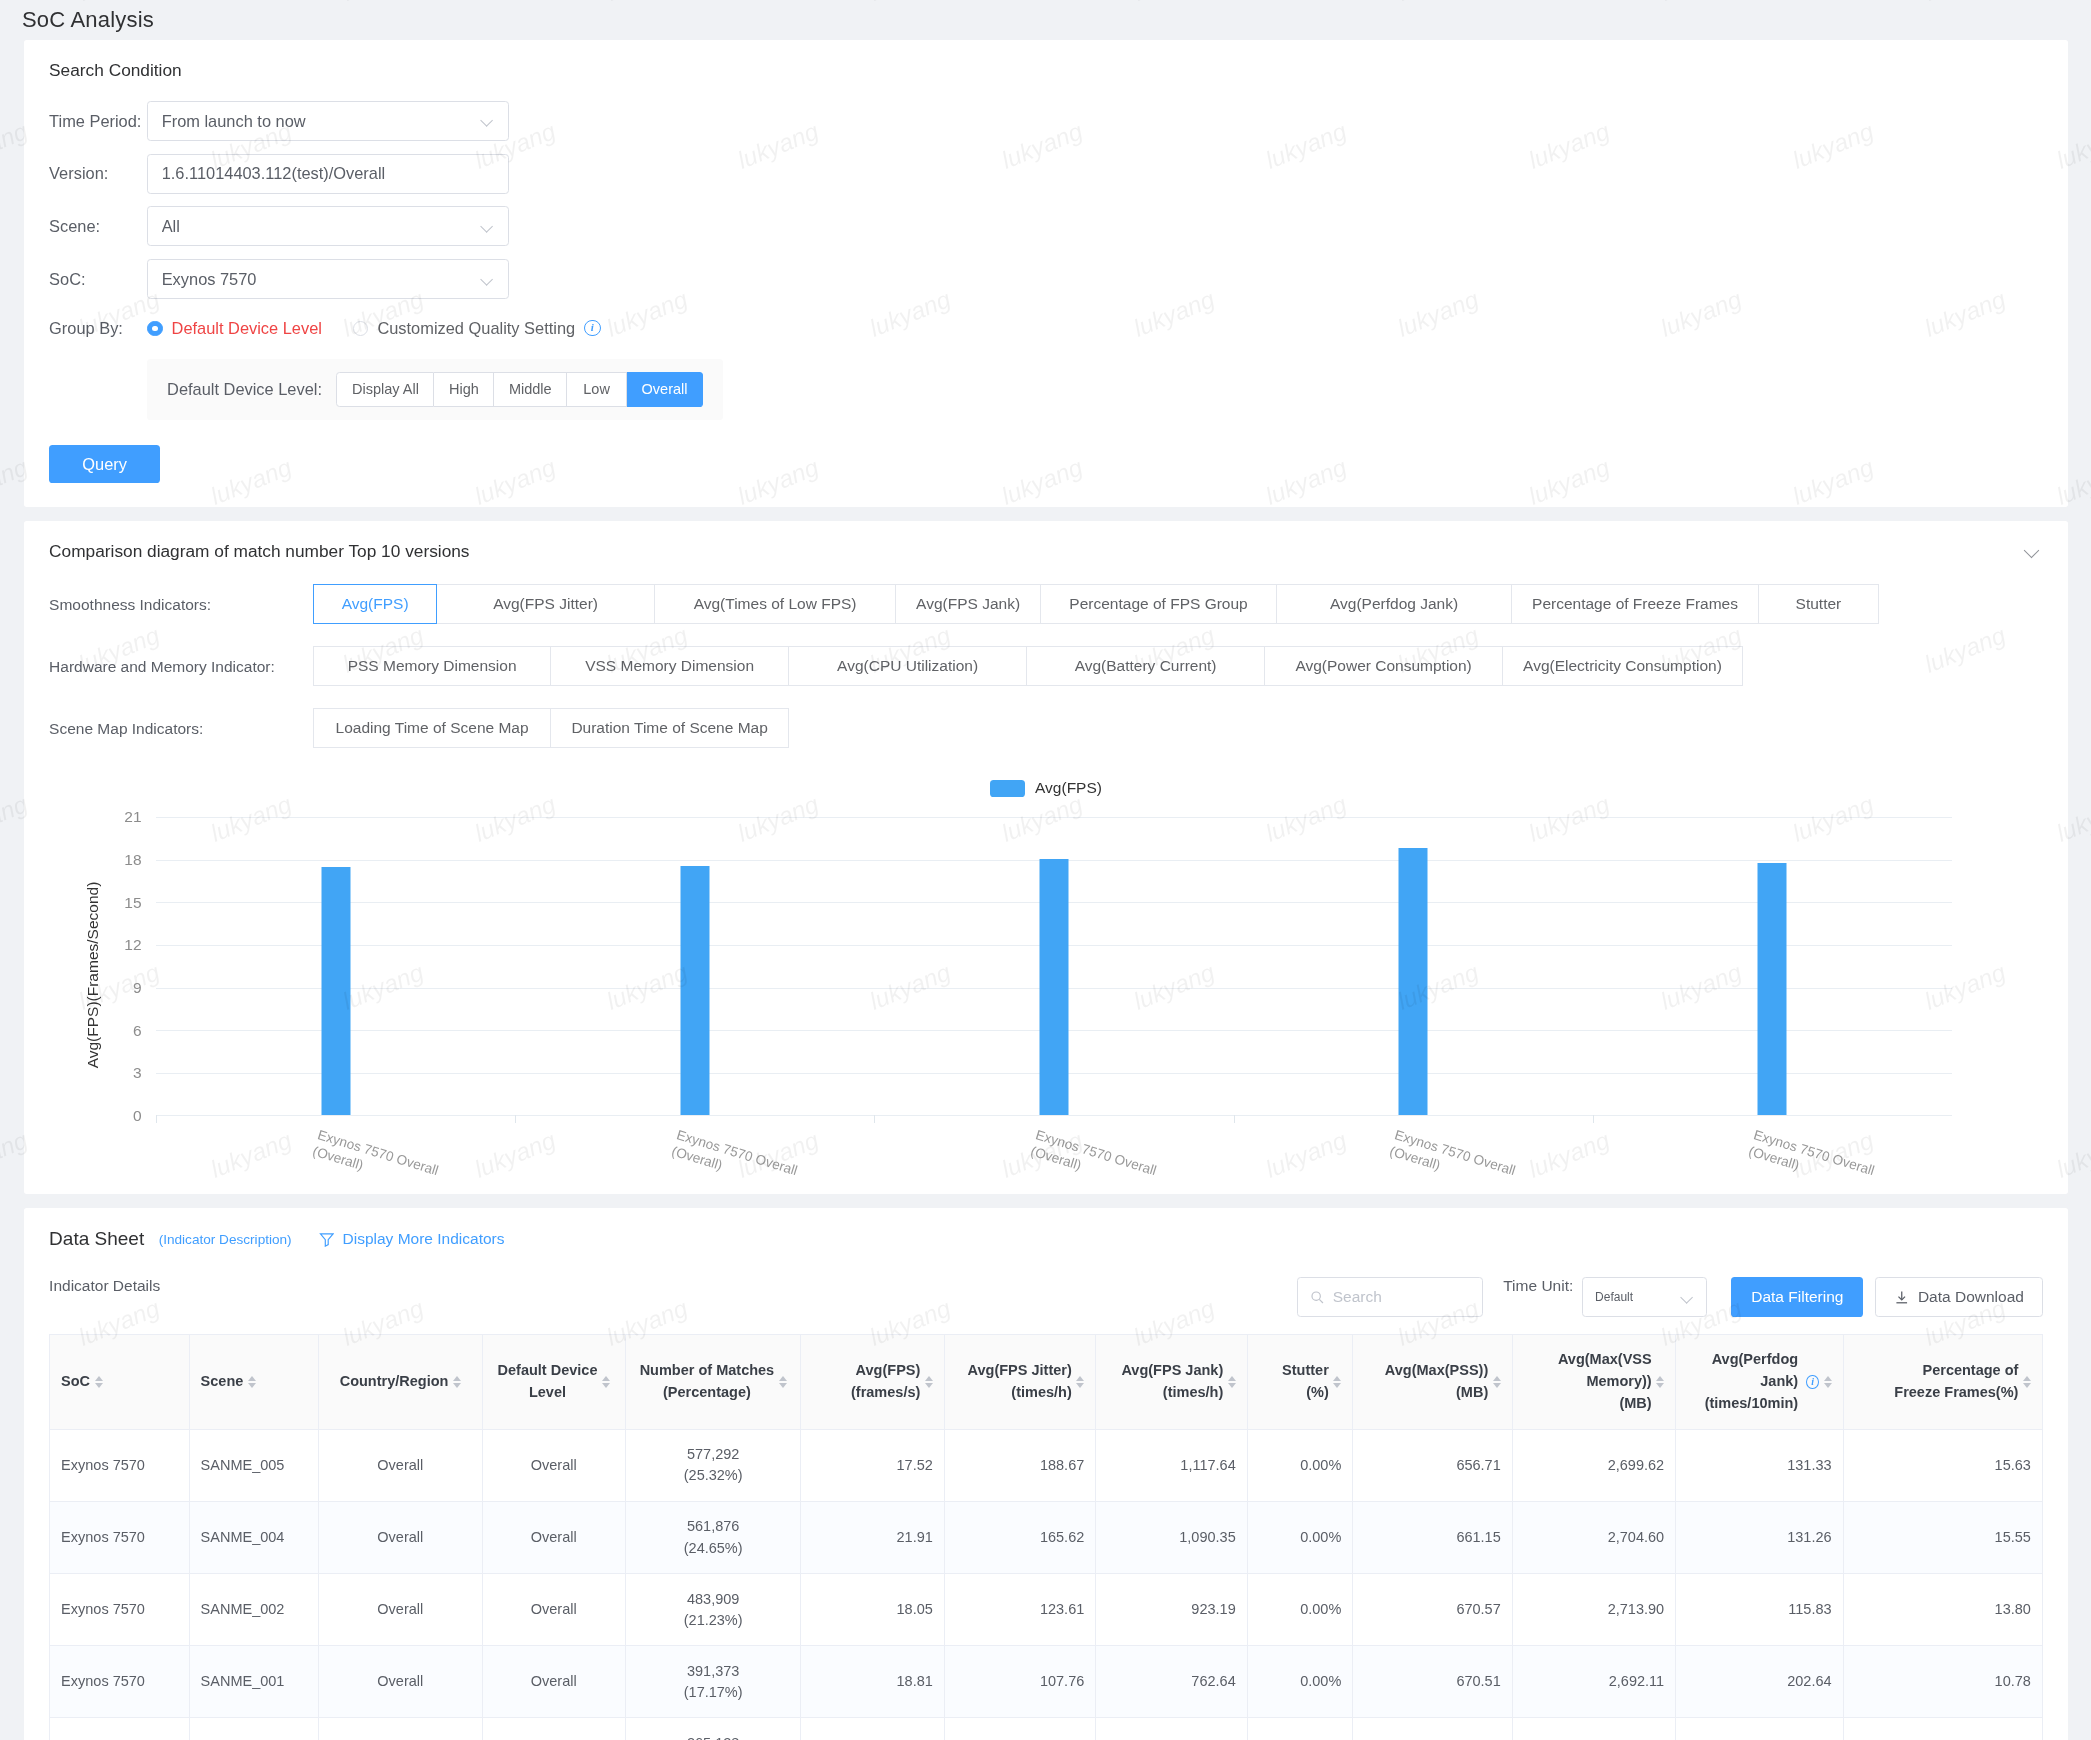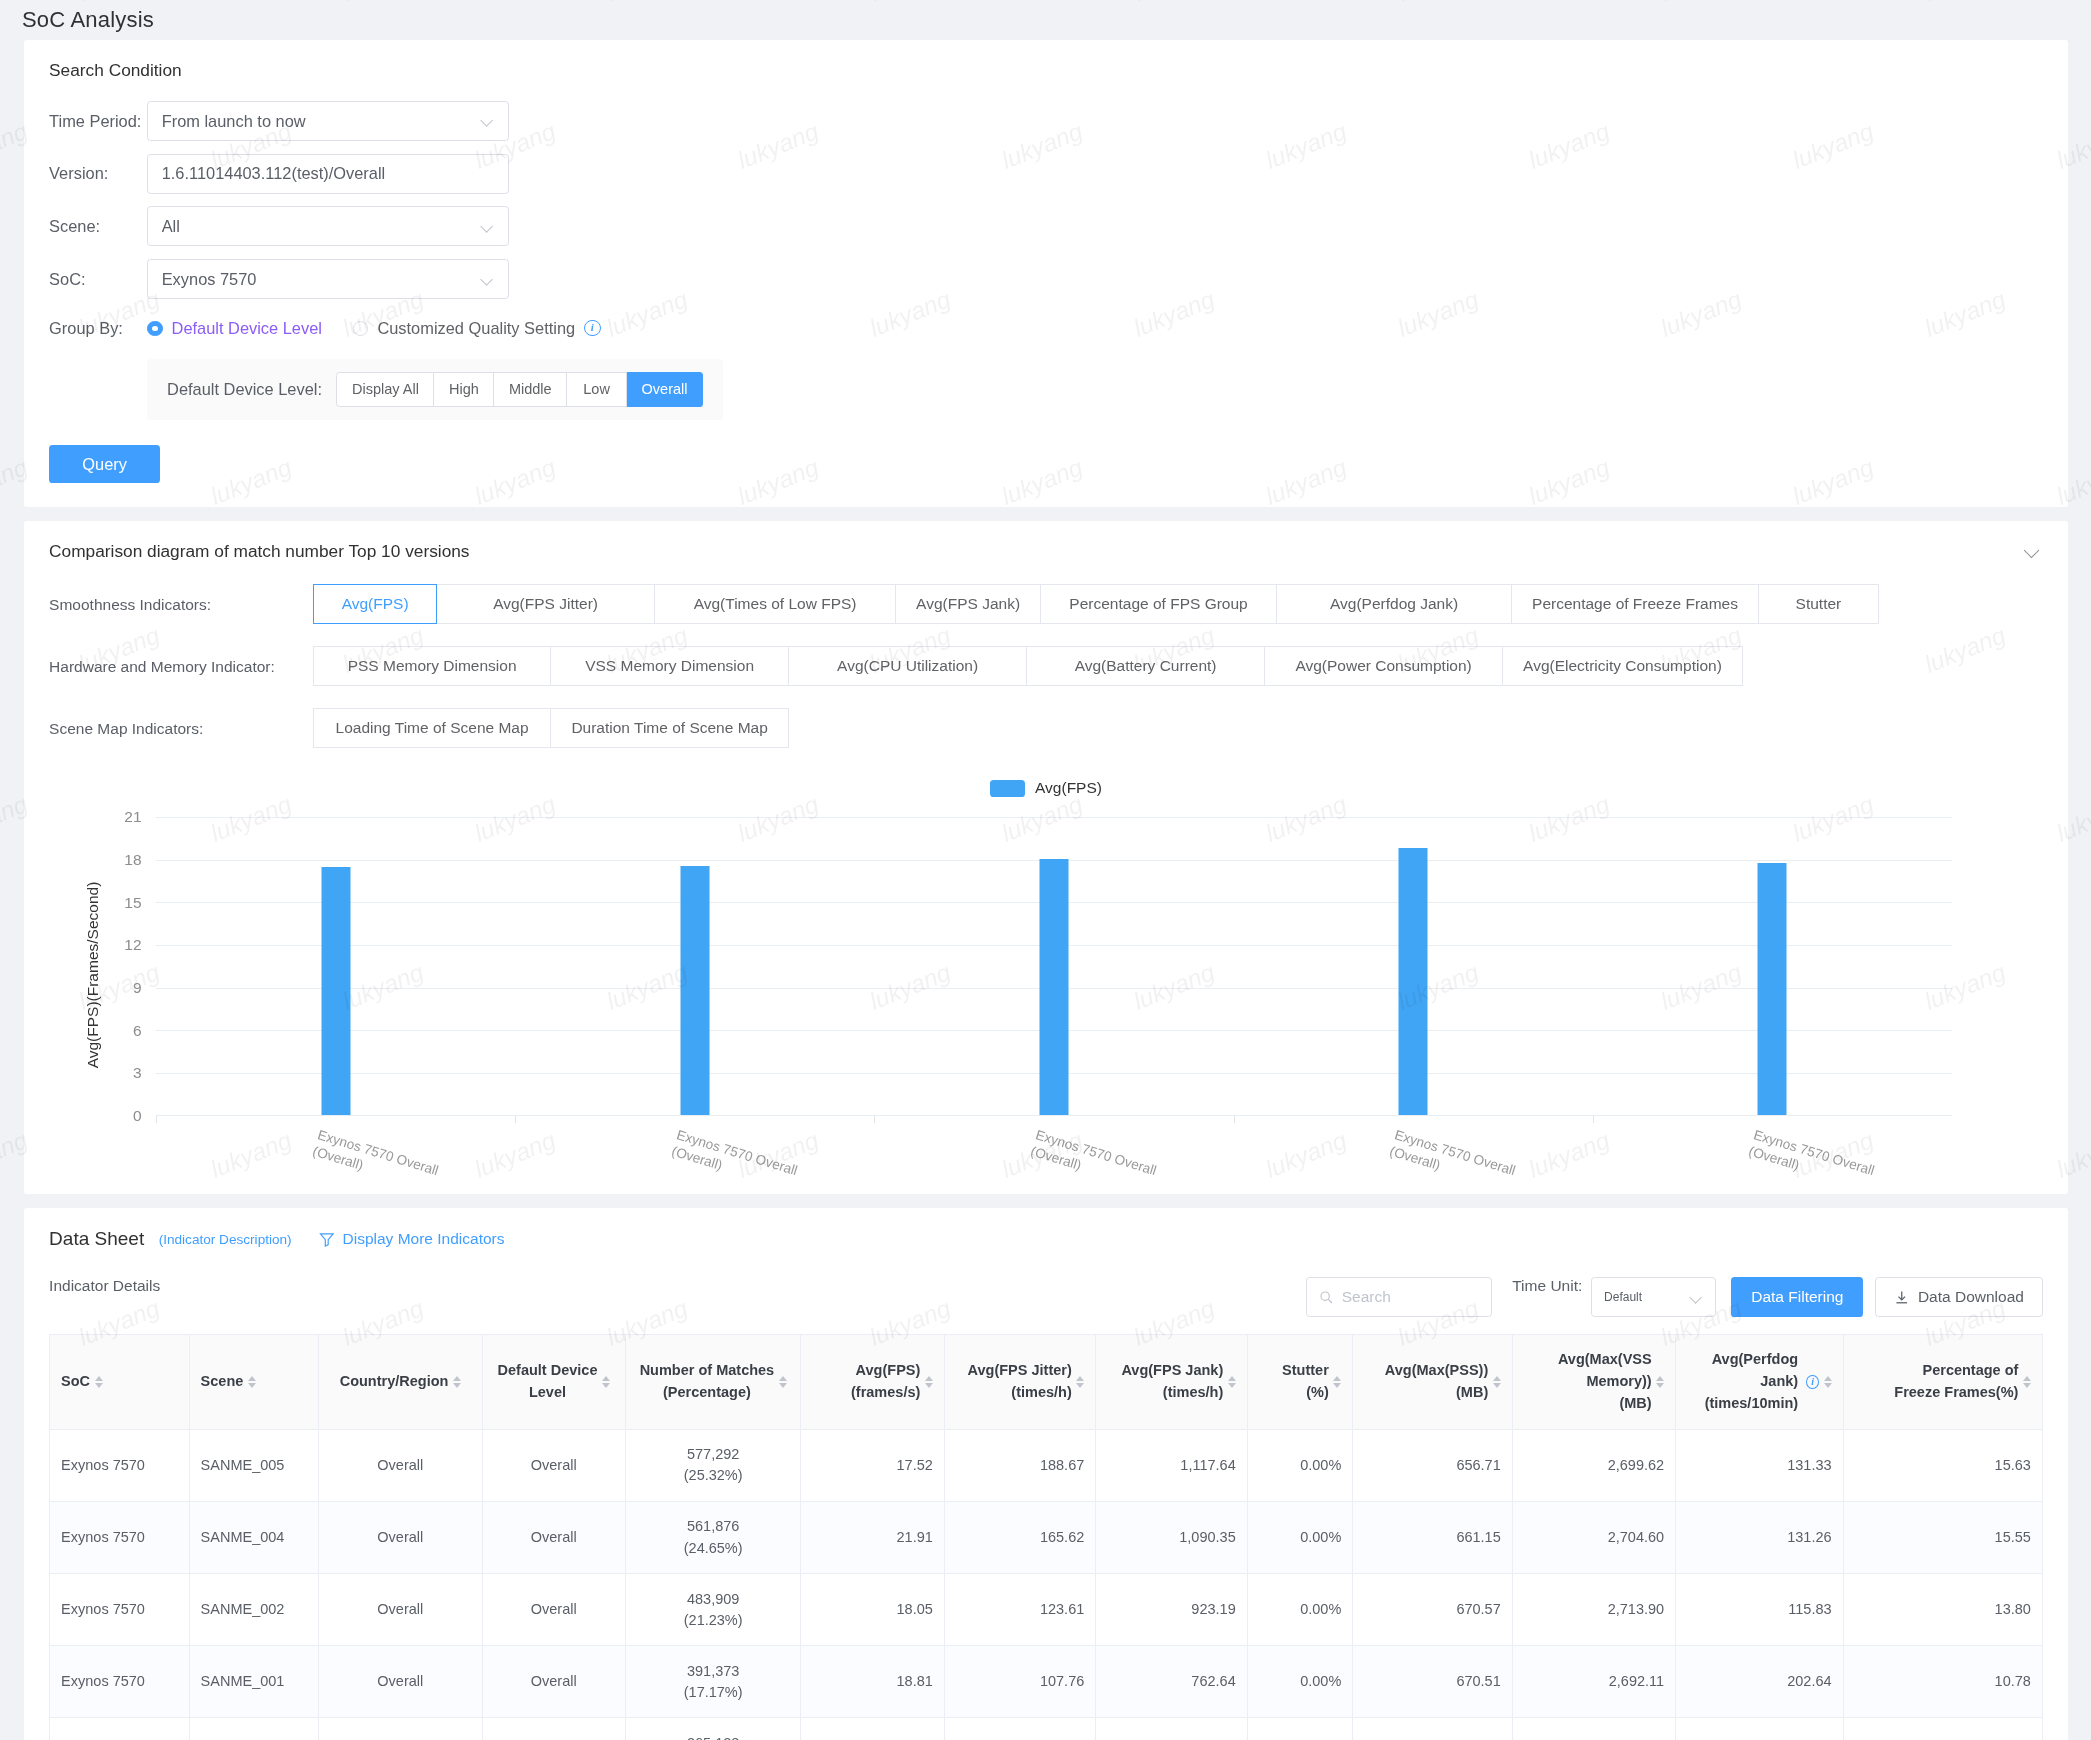--- a/index.html
+++ b/index.html
@@ -83,21 +83,21 @@
     width: 15.5px; height: 15.5px; border-radius: 50%;
     border: 0.9px solid #dcdfe6; background: #fff;
     display: inline-block; position: relative;
   }
   .radio.on .dot { border-color: #409eff; background: #409eff; }
   .radio.on .dot::after {
     content: ""; position: absolute; left: 4.1px; top: 4.1px;
     width: 5.5px; height: 5.5px; border-radius: 50%; background: #fff;
   }
   .radio .rlabel { font-size: 16.4px; color: #606266; }
-  .radio.on .rlabel { color: #8b5cf6; }
+  .radio.on .rlabel { color: #ef4444; }
   .info-icon {
     width: 16.4px; height: 16.4px; border-radius: 50%;
     border: 1.4px solid #409eff; color: #409eff;
     font-size: 11px; line-height: 13.6px; text-align: center;
     display: inline-block; font-family: "Liberation Serif", serif;
     font-style: italic; font-weight: bold;
   }
 
   .level-box {
     margin: 14.5px 0 0 98px;
@@ -217,21 +217,21 @@
   }
   .mag { width: 14.5px; height: 14.5px; flex: 0 0 14.5px; }
   .tu-label { font-size: 15.5px; color: #5a5e66; margin-left: 20px; margin-right: 9px; }
   .tu-select {
     width: 125px; height: 40px; border: 0.9px solid #dcdfe6; border-radius: 3.6px;
     display: flex; align-items: center; padding: 0 11.8px;
     font-size: 12px; color: #5a5e66;
   }
   .tu-select .val { flex: 1; }
   .btn-filter {
-    margin-left: 15px; height: 40px; padding: 0 20px;
+    margin-left: 24px; height: 40px; padding: 0 20px;
     background: #409eff; color: #fff; border: none; border-radius: 3.6px;
     font-size: 15.5px; cursor: pointer; font-family: "Liberation Sans", sans-serif;
   }
   .btn-download {
     margin-left: 11.8px; height: 40px; padding: 0 18px;
     background: #fff; color: #5a5e66; border: 0.9px solid #dcdfe6; border-radius: 3.6px;
     font-size: 15.5px; cursor: pointer; display: flex; align-items: center; gap: 8.2px;
     font-family: "Liberation Sans", sans-serif;
   }
   .dl-ico { width: 15.5px; height: 15.5px; }

